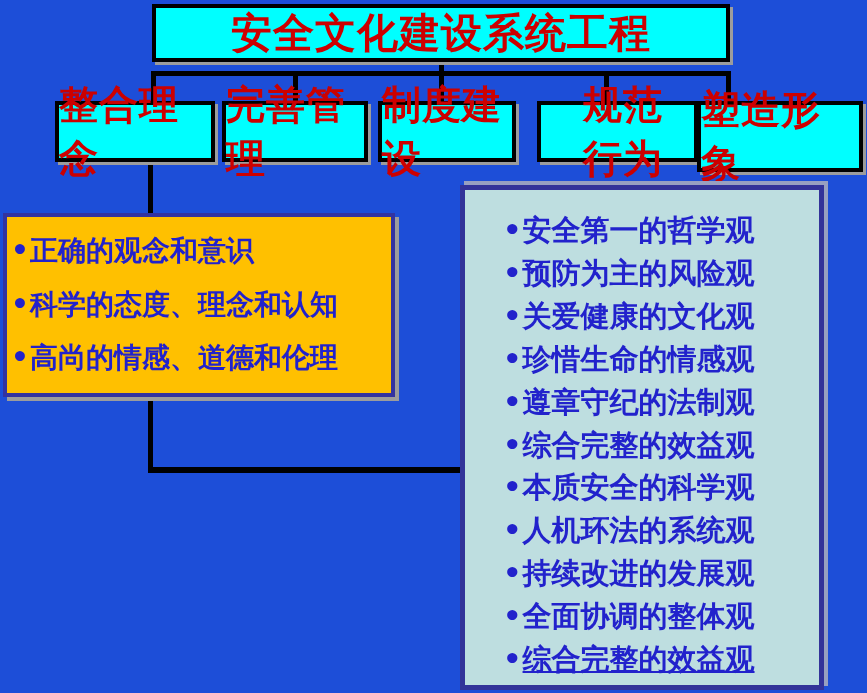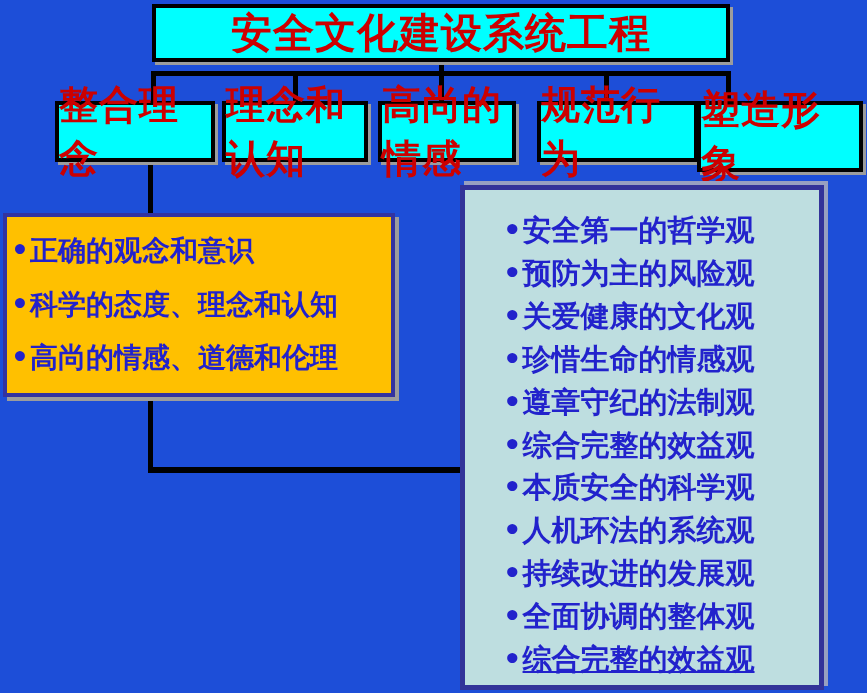--- a/index.html
+++ b/index.html
@@ -74,26 +74,26 @@
   <div class="conn" style="left:148px;top:467px;width:314px;height:6px;"></div>
 
   <div class="cyanbox titlebox" style="left:152px;top:4px;width:578px;height:58px;">
     <span>安全文化建设系统工程</span>
   </div>
 
   <div class="cyanbox branchbox" style="left:55px;top:101px;width:160px;height:61px;">
     <span>整合理念</span>
   </div>
   <div class="cyanbox branchbox" style="left:222px;top:101px;width:146px;height:61px;">
-    <span>理念和认知</span>
+    <span>完善管理</span>
   </div>
   <div class="cyanbox branchbox" style="left:378px;top:101px;width:138px;height:61px;">
-    <span>高尚的情感</span>
+    <span>制度建设</span>
   </div>
-  <div class="cyanbox branchbox" style="left:537px;top:101px;width:161px;height:61px;">
+  <div class="cyanbox branchbox" style="left:537px;top:101px;width:161px;height:61px;padding-left:42px;">
     <span>规范行为</span>
   </div>
   <div class="cyanbox branchbox" style="left:697px;top:101px;width:166px;height:71px;">
     <span>塑造形象</span>
   </div>
 
   <div class="orangebox">
     <div class="orangerow">
       <span class="bullet">•</span><span class="item-text">正确的观念和意识</span>
     </div>

